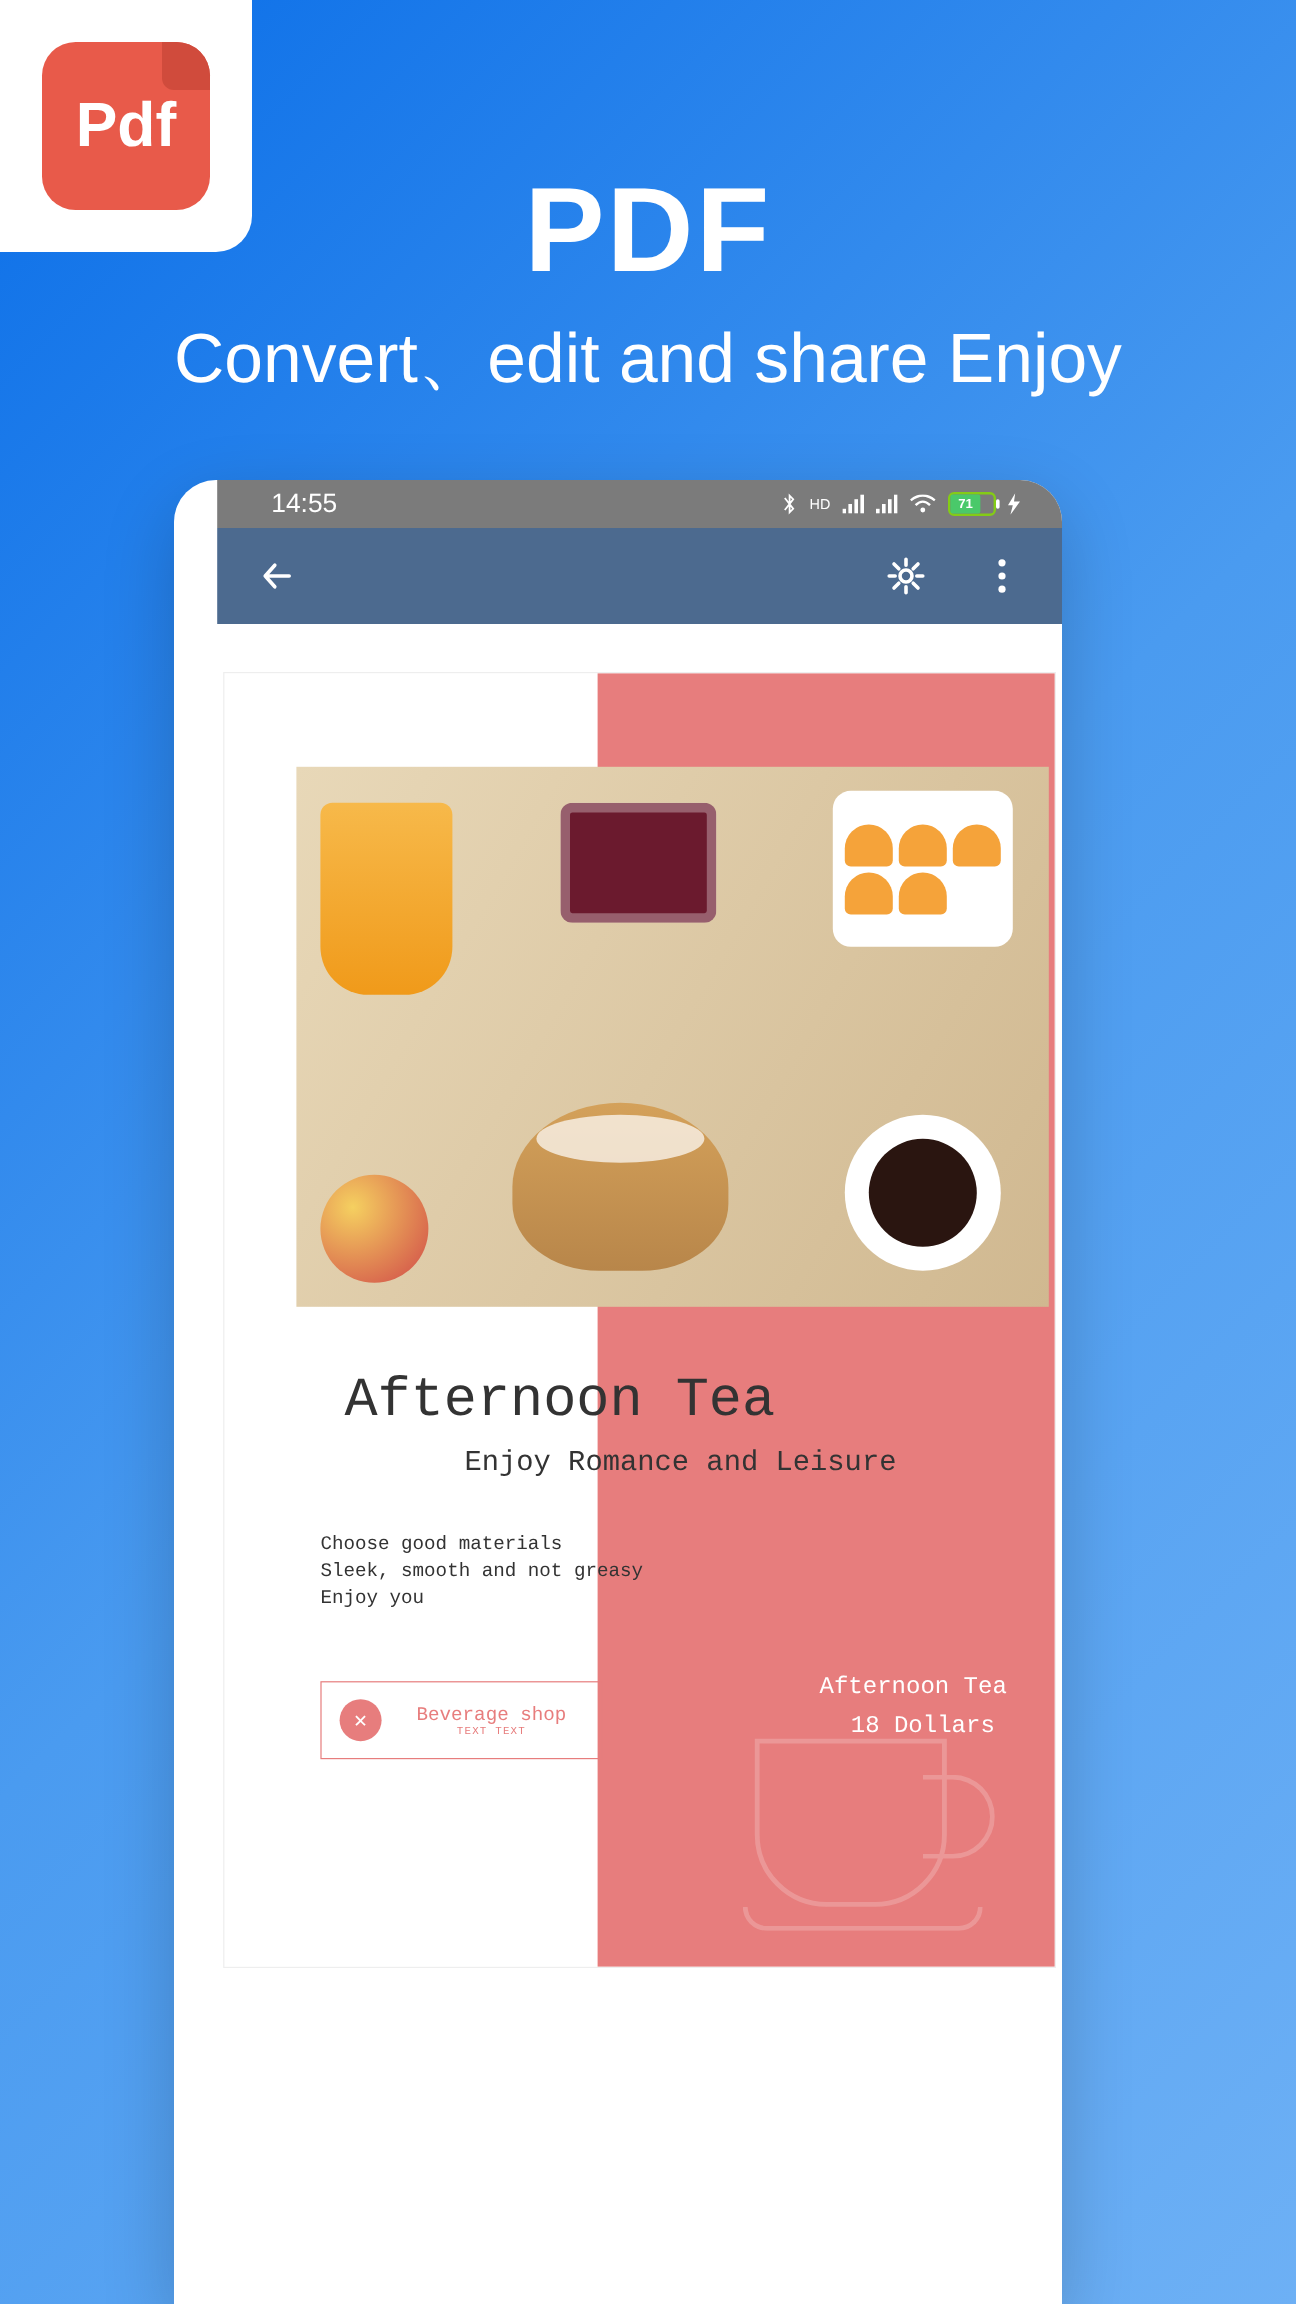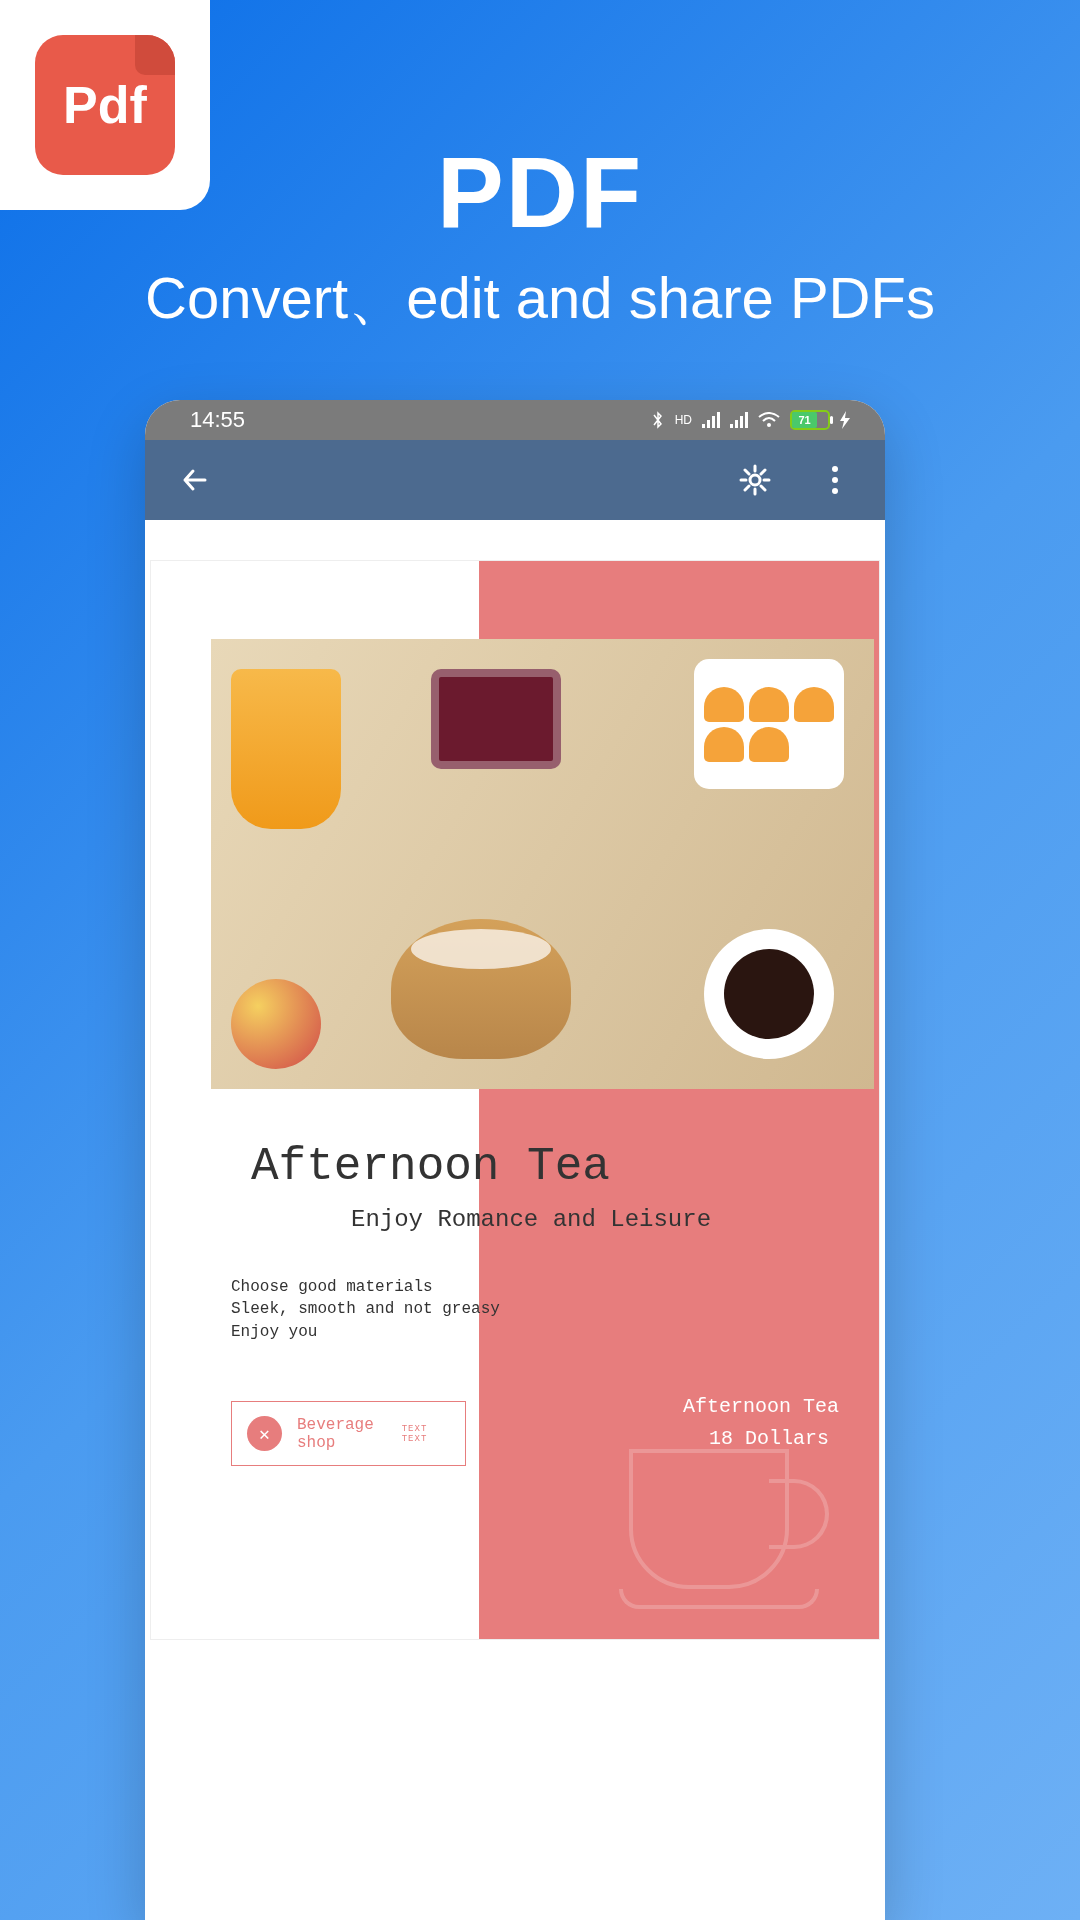--- a/index.html
+++ b/index.html
@@ -61,20 +61,21 @@
   }
   .phone {
     position: absolute;
     top: 400px; left: 145px;
     width: 740px; height: 1520px;
     background: #fff;
     border-top-left-radius: 35px;
     border-top-right-radius: 35px;
     overflow: hidden;
     box-shadow: 0 20px 60px rgba(0,0,0,0.2);
+    padding-left: 36px;
   }
   .status-bar {
     height: 40px;
     background: #7b7b7b;
     display: flex;
     align-items: center;
     justify-content: space-between;
     padding: 0 35px 0 45px;
     color: #fff;
     font-size: 22px;
@@ -115,42 +116,42 @@
   .pastry { width:180px; height:140px; background:linear-gradient(#d4a15a,#b8864a); border-radius:50% 50% 40% 40%; position:relative;}
   .pastry::after{content:""; position:absolute; top:10px; left:20px; right:20px; height:40px; background:rgba(255,255,255,0.7); border-radius:50%;}
   .coffee { width:130px; height:130px; background:#fff; border-radius:50%; display:flex; align-items:center; justify-content:center;}
   .coffee-inner{width:90px;height:90px;background:#2a1510;border-radius:50%;}
   .apple { width:90px; height:90px; background:radial-gradient(circle at 30% 30%, #f5d060, #d04848); border-radius:50%;}
   .doc-title { position:absolute; top:580px; left:100px; font-size:46px; color:#333; font-weight:400;}
   .doc-sub { position:absolute; top:645px; left:200px; font-size:24px; color:#333;}
   .doc-lines { position:absolute; top:715px; left:80px; font-size:16px; color:#333; line-height:1.4;}
   .bev-box { position:absolute; top:840px; left:80px; width:235px; height:65px; border:1px solid #e77d7d; display:flex; align-items:center; padding:0 15px; gap:15px;}
   .bev-icon { width:35px; height:35px; background:#e77d7d; border-radius:50%; display:flex; align-items:center; justify-content:center; color:#fff; font-size:18px;}
-  .bev-text { display:flex; flex-direction:row; align-items:center; flex:1;}
+  .bev-text { display:flex; flex-direction:column; align-items:center; flex:1;}
   .bev-label { color:#e77d7d; font-size:16px;}
   .bev-small { color:#e77d7d; font-size:9px; letter-spacing:1px;}
   .price-box { position:absolute; top:830px; right:40px; color:#fff; font-size:20px; line-height:1.6; text-align:left;}
   .price-box .p2 { text-align:right; padding-right:10px;}
   .cup-outline { position:absolute; bottom:20px; right:40px; width:220px; height:200px; opacity:0.2;}
   .cup-body { width:160px; height:140px; border:4px solid #fff; border-radius:0 0 60px 60px; position:absolute; bottom:30px; left:10px;}
   .cup-handle { width:60px; height:70px; border:4px solid #fff; border-left:none; border-radius:0 40px 40px 0; position:absolute; right:10px; bottom:70px;}
   .cup-saucer { width:200px; height:20px; border:4px solid #fff; border-top:none; border-radius:0 0 100px 100px; position:absolute; bottom:10px; left:0;}
   svg { display:block; }
 </style>
 </head>
 <body>
 
 <div class="pdf-badge">
   <div class="pdf-icon">
     <span>Pdf</span>
   </div>
 </div>
 
 <div class="hero-title">PDF</div>
-<div class="hero-sub">Convert、edit and share PDFs</div>
+<div class="hero-sub">Convert、edit and share Enjoy</div>
 
 <div class="phone">
   <div class="status-bar">
     <span>14:55</span>
     <div class="status-icons">
       <span>
         <svg width="14" height="20" viewBox="0 0 14 20">
             <path d="M3 5 L10 14 L7 17 V3 L10 6 L3 15" stroke="#fff" stroke-width="1.5" fill="none"></path>
           </svg>
       </span>

